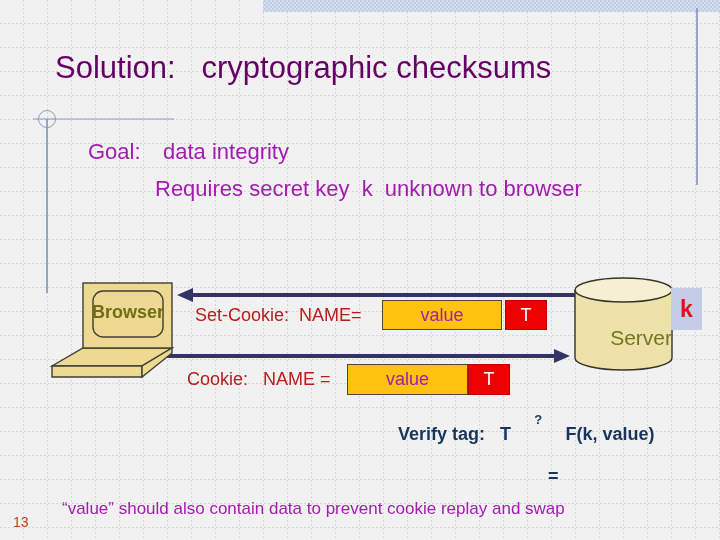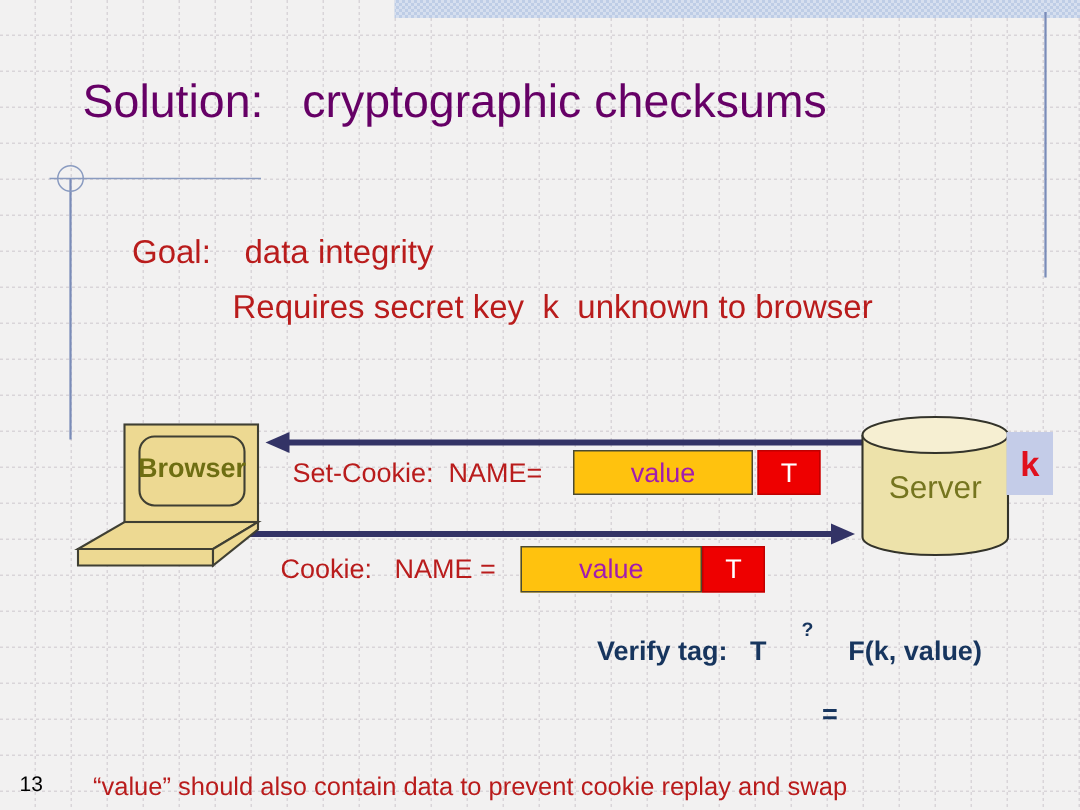--- a/index.html
+++ b/index.html
@@ -14,21 +14,21 @@
   svg { display:block; }
   .bg-layer { position:absolute; left:0; top:0; }
 
   .title {
     left: 55px; top: 50px;
     font-size: 31px;
     color: #660066;
     white-space: pre;
     letter-spacing: 0px;
   }
-  .bodytext { color:#b91c1c; font-size:22px; white-space:pre;margin-top:16px; }
+  .bodytext { color:#a21caf; font-size:22px; white-space:pre; }
   .goal-label { left: 88px; top: 139px; }
   .goal-text  { left: 163px; top: 139px; }
   .requires   { left: 155px; top: 176px; }
 
   .boldnavy { color:#17355E; font-weight:bold; font-size:18px; white-space:pre; }
   .generate { left: 360px; top: 240px; }
 
   .olive { color:#b91c1c; font-size:18px; white-space:pre; }
   .setcookie-label { left: 195px; top: 305px; }
   .cookie-label    { left: 187px; top: 369px; }
@@ -51,40 +51,40 @@
   }
   .tag1 { left:505px; top:300px; width:42px; height:30px; }
   .tag2 { left:468px; top:364px; width:42px; height:31px; }
 
   .browser-label {
     left:80px; top:302px; width:96px;
     text-align:center;
     font-weight:bold; font-size:18px; color:#6E6E12;
   }
   .server-label {
-    left:575px; top:314px; width:97px;
-    text-align:center;
+    left:575px; top:326px; width:97px;
+    text-align:right;
     font-size:21px; color:#75751F;
   }
   .key-badge {
     left:671px; top:288px; width:31px; height:42px;
     background:#C4CCE8;
     display:flex; align-items:center; justify-content:center;
     color:#E0101E; font-weight:bold; font-size:23px;
   }
 
   .verify { left:398px; top:424px; display:flex; align-items:baseline; }
   .eq-stack { position:relative; margin:0 7px; display:inline-block; }
   .eq-q {
     position:absolute; top:-12px; left:50%; transform:translateX(-50%);
     font-size:13px; font-weight:bold; color:#17355E;
   }
 
   .footnote { left:62px; top:499px; font-size:17px; }
-  .pagenum  { left:13px; top:514px; font-size:14px; color:#000000; }
+  .pagenum  { left:13px; top:514px; font-size:14px; color:#c2410c; }
 </style>
 </head>
 <body>
 
 <div class="slide">
 
   <svg class="bg-layer" width="720" height="540">
     <defs>
       <pattern id="grid" width="24" height="24" patternUnits="userSpaceOnUse">
         <path d="M0 23.5 H24 M23.5 0 V24" fill="none" stroke="#D9D5D9" stroke-width="1" stroke-dasharray="2 2"></path>

